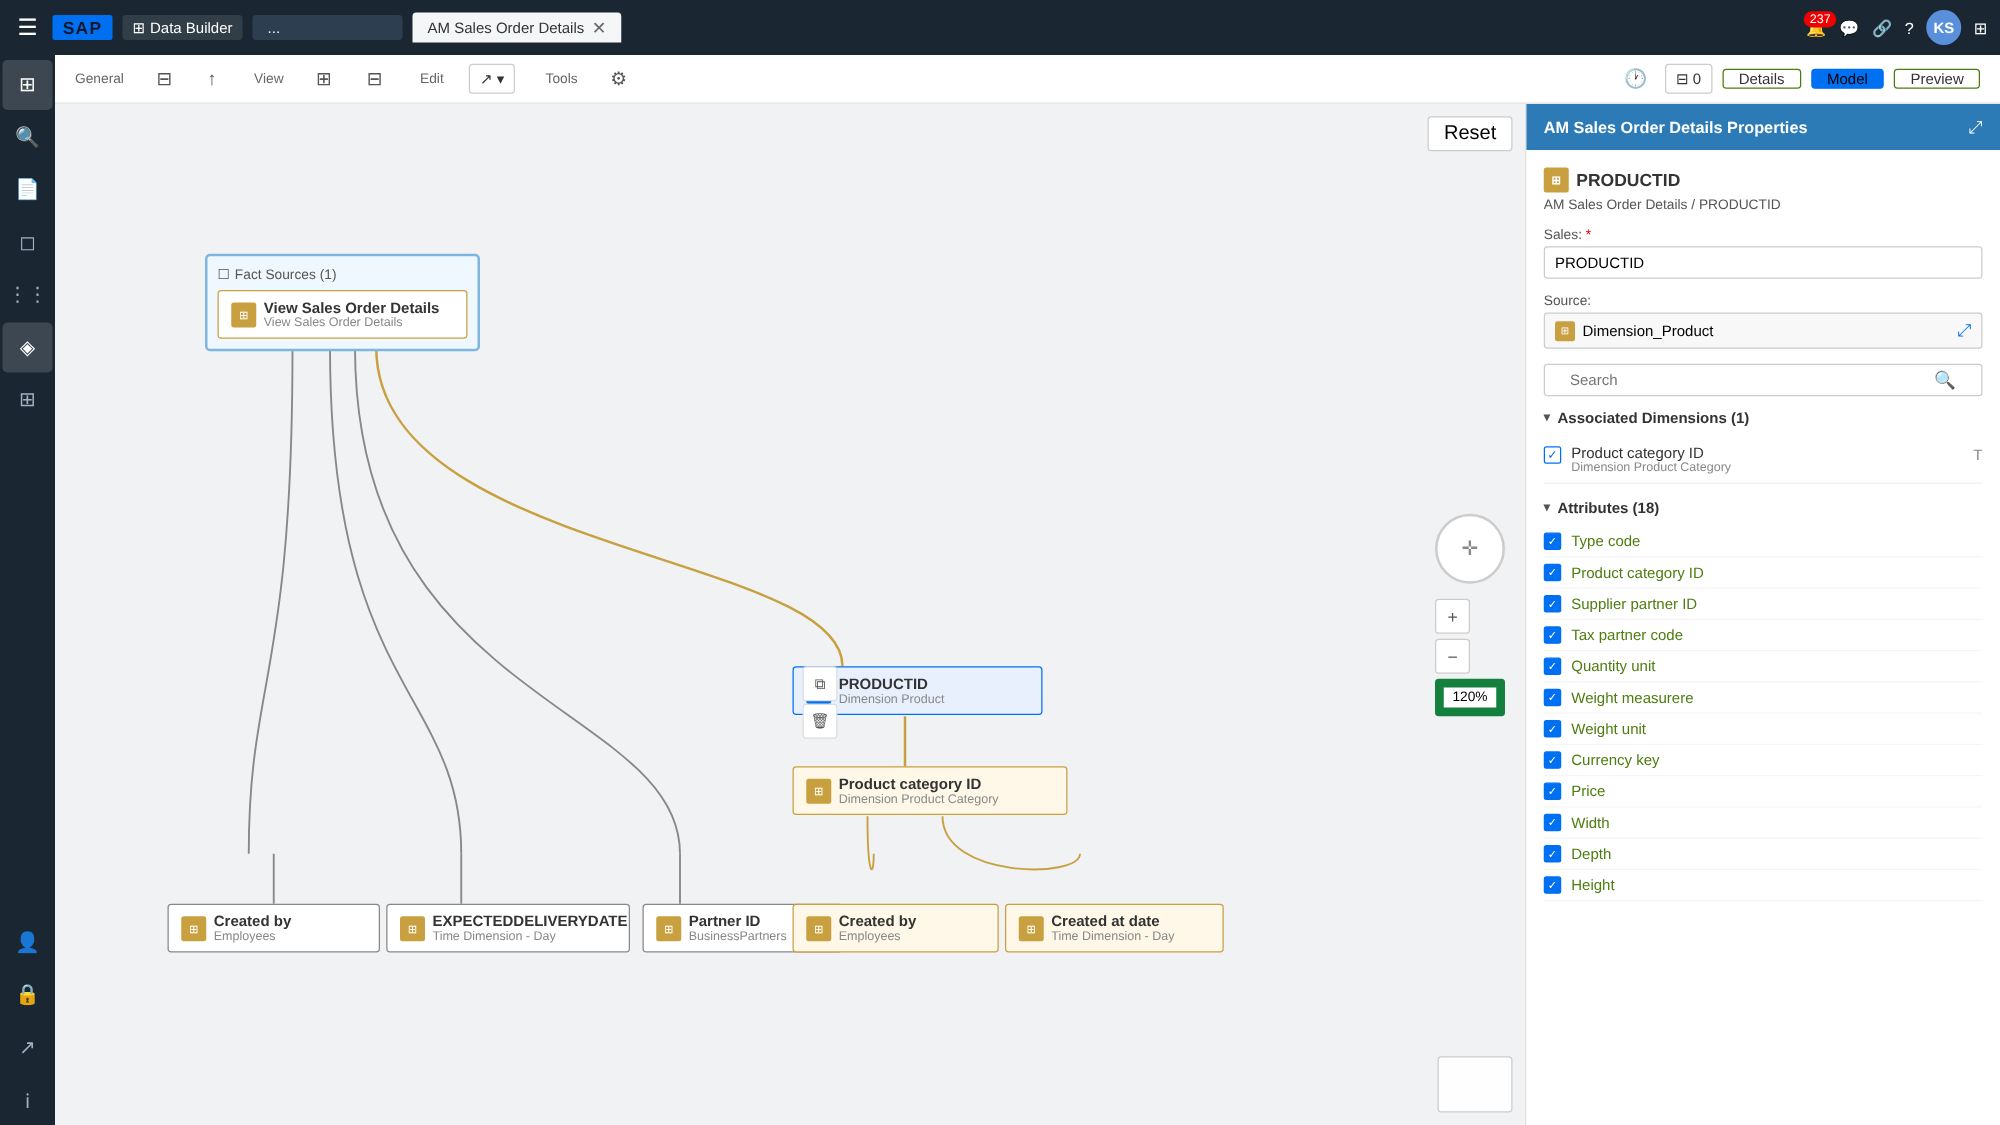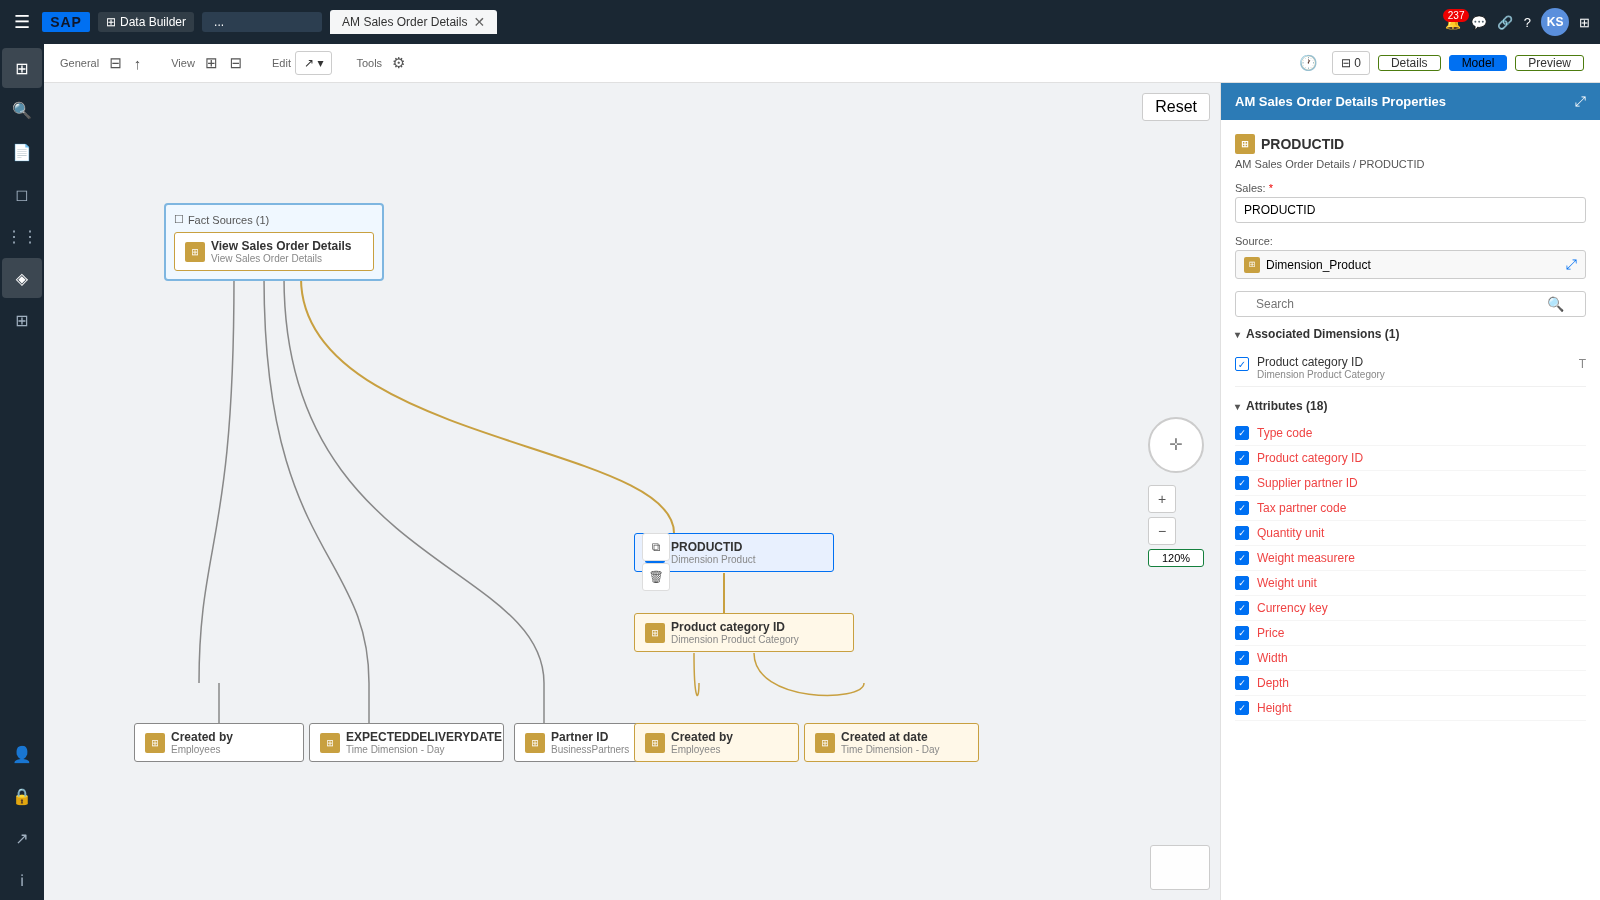--- a/index.html
+++ b/index.html
@@ -119,21 +119,21 @@
       background: #fff;
       border-bottom: 1px solid #e0e0e0;
       padding: 6px 16px;
       display: flex;
       align-items: center;
       gap: 24px;
     }
     .toolbar-group {
       display: flex;
       align-items: center;
-      gap: 0;
+      gap: 16px;
     }
     .toolbar-label {
       font-size: 11px;
       color: #666;
       margin-right: 4px;
     }
     .toolbar-btn {
       border: 1px solid #ccc;
       background: #fff;
       padding: 4px 8px;
@@ -214,21 +214,21 @@
       background: #fff;
       border: 1px solid #ccc;
       border-radius: 3px;
       cursor: pointer;
       display: flex; align-items: center; justify-content: center;
       font-size: 14px;
       color: #555;
     }
     .zoom-level {
       background: #fff;
-      border: 1px solid #15803d;
+      border: 7px solid #15803d;
       border-radius: 3px;
       padding: 2px 4px;
       font-size: 11px;
       text-align: center;
     }
     .navigate-circle {
       width: 56px; height: 56px;
       border: 2px solid #ccc;
       border-radius: 50%;
       background: #fff;
@@ -492,21 +492,21 @@
     .attr-checkbox {
       width: 14px; height: 14px;
       border: 1.5px solid #0070f2;
       border-radius: 2px;
       background: #0070f2;
       display: flex; align-items: center; justify-content: center;
       flex-shrink: 0;
       color: #fff;
       font-size: 9px;
     }
-    .attr-name { font-size: 12px; color: #ef4444; }
+    .attr-name { font-size: 12px; color: #4d7c0f; }
 
     
     .mini-nav {
       position: absolute;
       bottom: 10px;
       right: 10px;
       width: 60px; height: 45px;
       background: rgba(255,255,255,0.9);
       border: 1px solid #ccc;
       border-radius: 3px;

